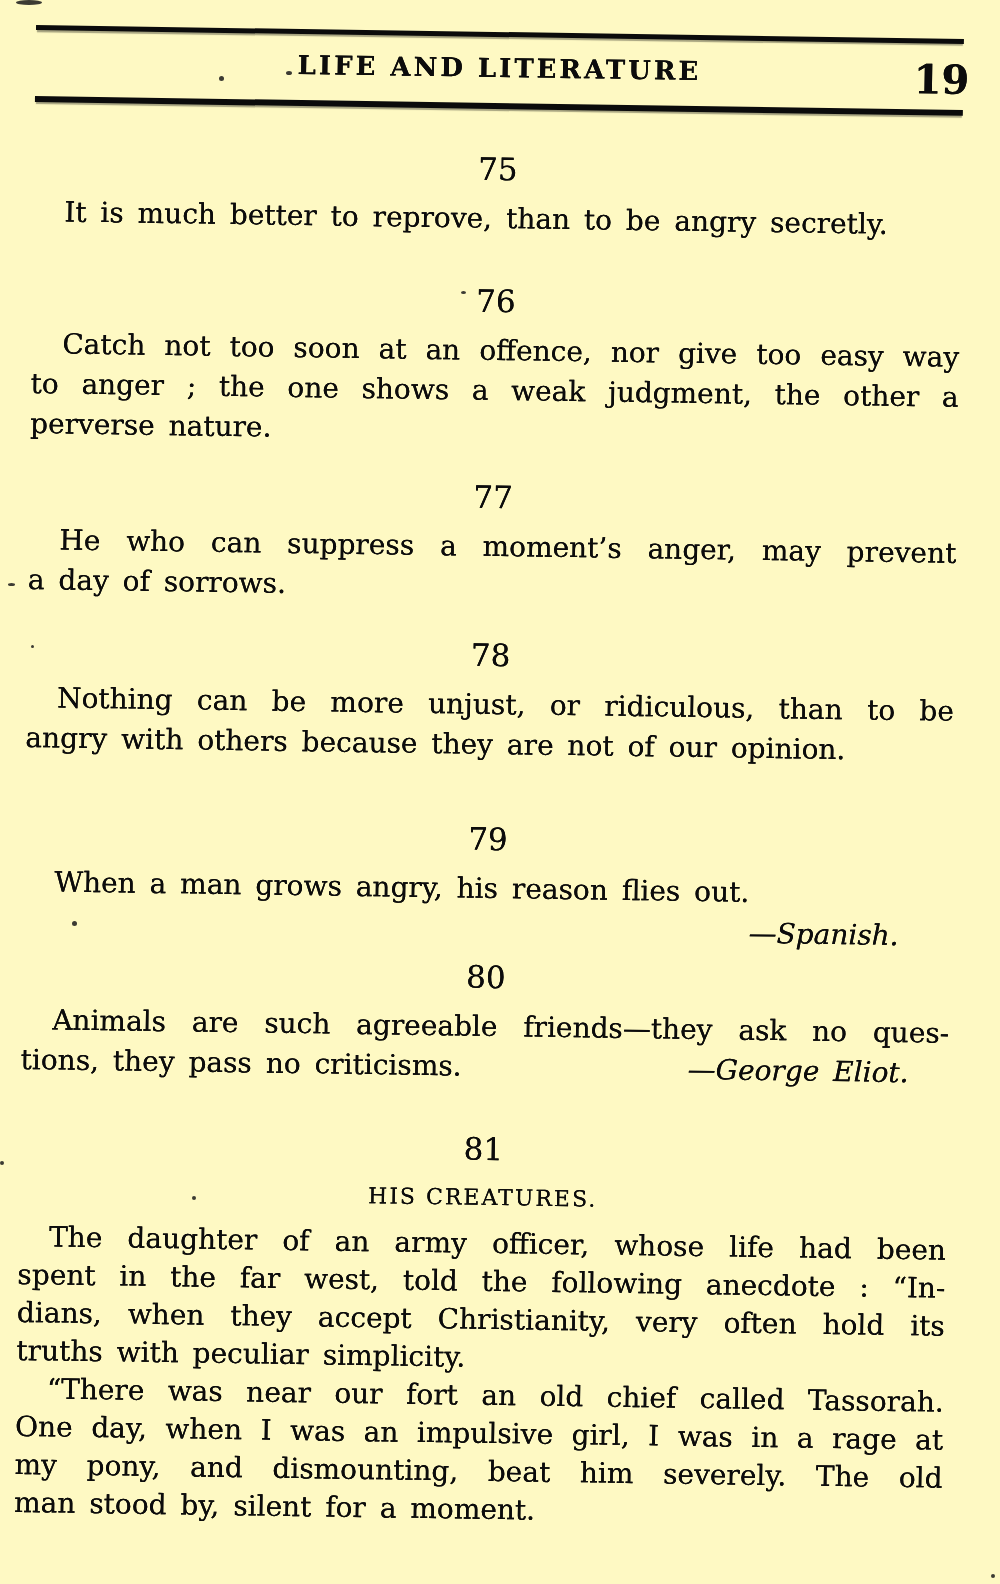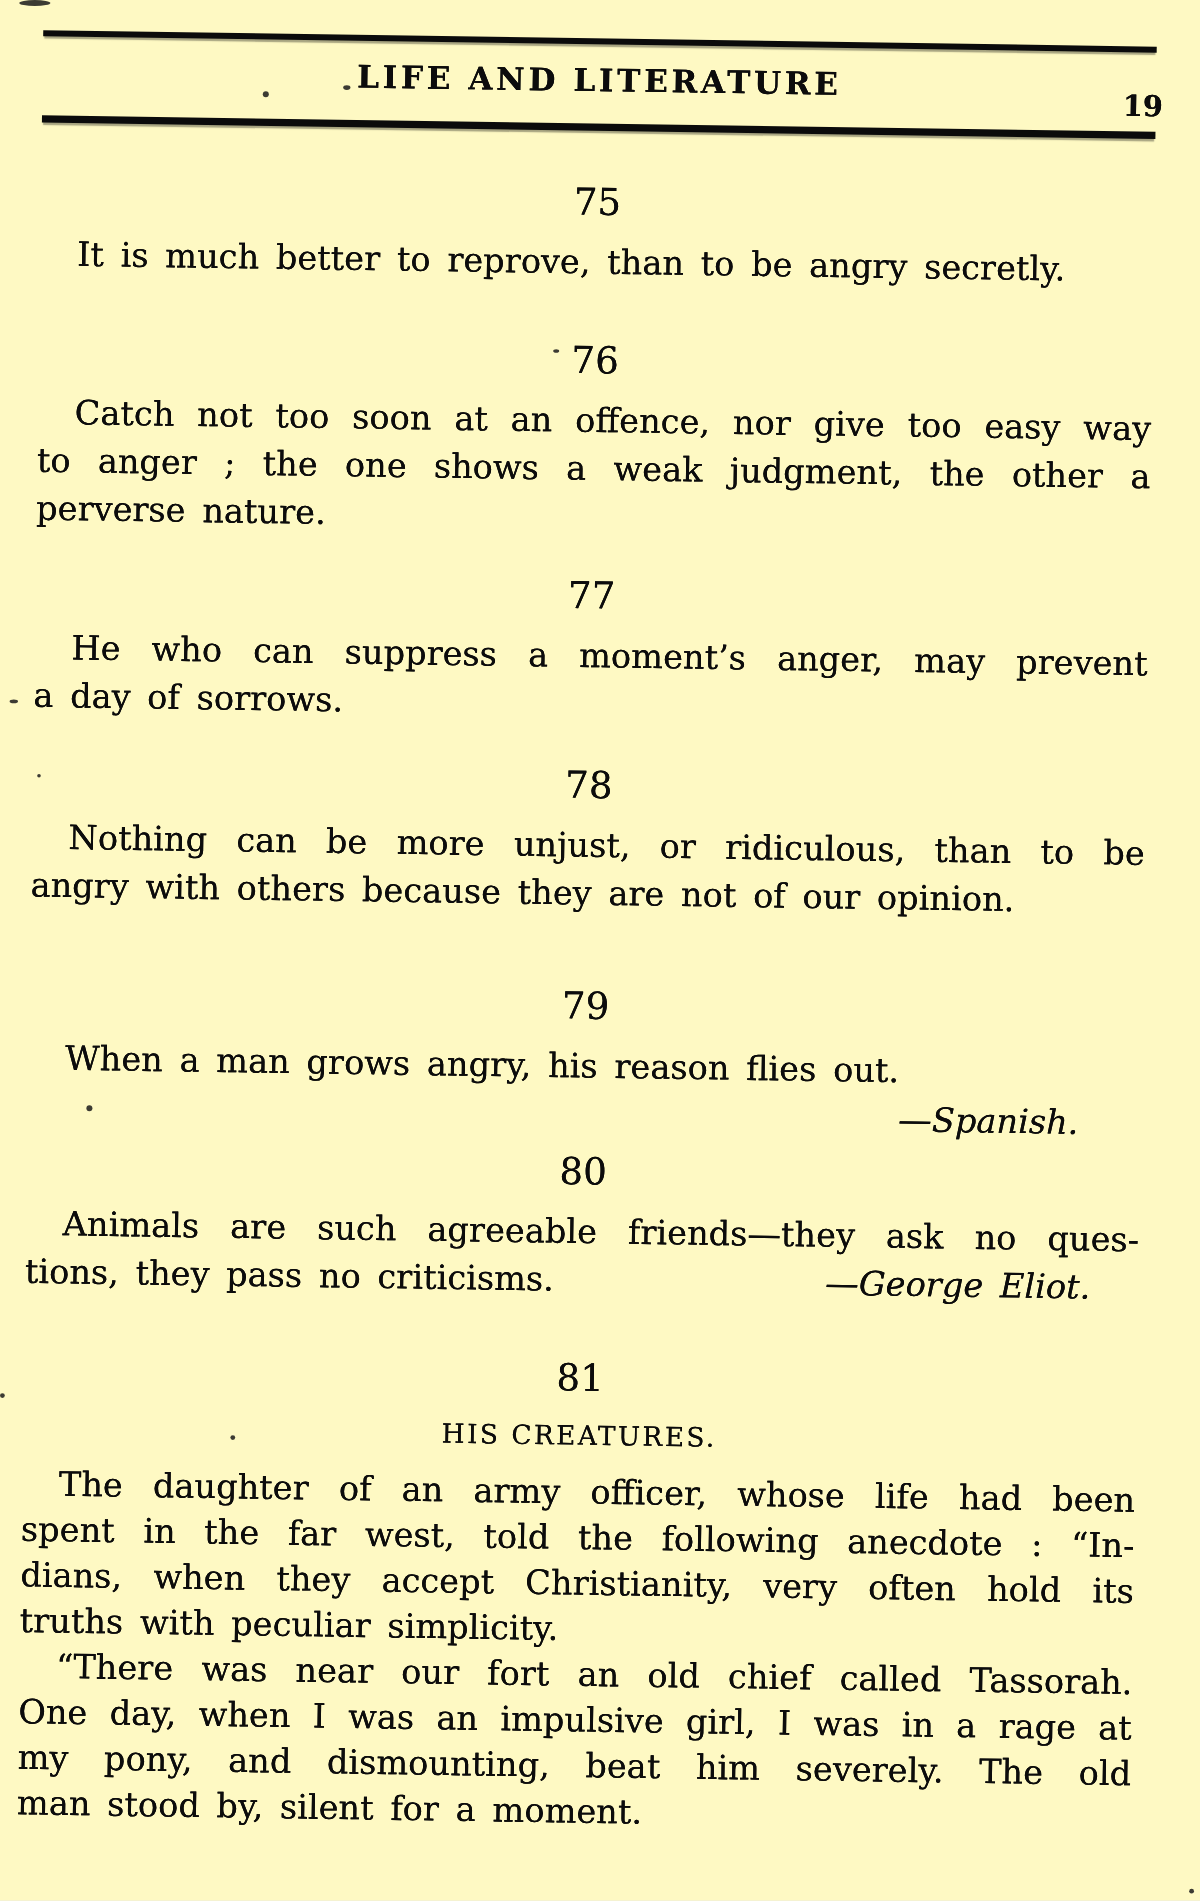--- a/index.html
+++ b/index.html
@@ -12,23 +12,22 @@
   .rule{background:#0b0b0b;margin:0 36px;box-shadow:0 3px 1px -1px rgba(0,0,0,0.35);}
   .rule-top{height:5px;margin-top:32px;}
   .rule-bottom{height:6px;}
   .header{position:relative;height:66px;}
   .running-title{
     position:absolute;left:0;right:0;top:16px;text-align:center;
     font-size:26px;font-weight:bold;letter-spacing:3px;
     text-shadow:0 0 0.5px #000;
   }
   .page-number{
-    position:absolute;right:30px;top:12px;font-size:24px;font-weight:bold;
+    position:absolute;right:30px;top:12px;font-size:40px;font-weight:bold;
     text-shadow:0 0 0.5px #000;
-    margin-top:18px;
   }
   .content{padding:0 36px;}
   .qnum{text-align:center;font-size:31px;line-height:36px;text-shadow:0 0 0.5px #000;}
   .qheading{text-align:center;font-size:22px;letter-spacing:2px;line-height:26px;margin-top:18px;text-shadow:0 0 0.4px #000;}
   .qbody{font-size:28px;line-height:40px;word-spacing:5px;margin-top:12px;text-shadow:0 0 0.5px #000;}
   .entry .qnum{margin-top:44px;}
   .entry:nth-child(1) .qnum{margin-top:42px;}
   .entry:nth-child(3) .qnum{margin-top:28px;}
   .entry:nth-child(4) .qnum{margin-top:30px;}
   .entry:nth-child(5) .qnum{margin-top:56px;}

